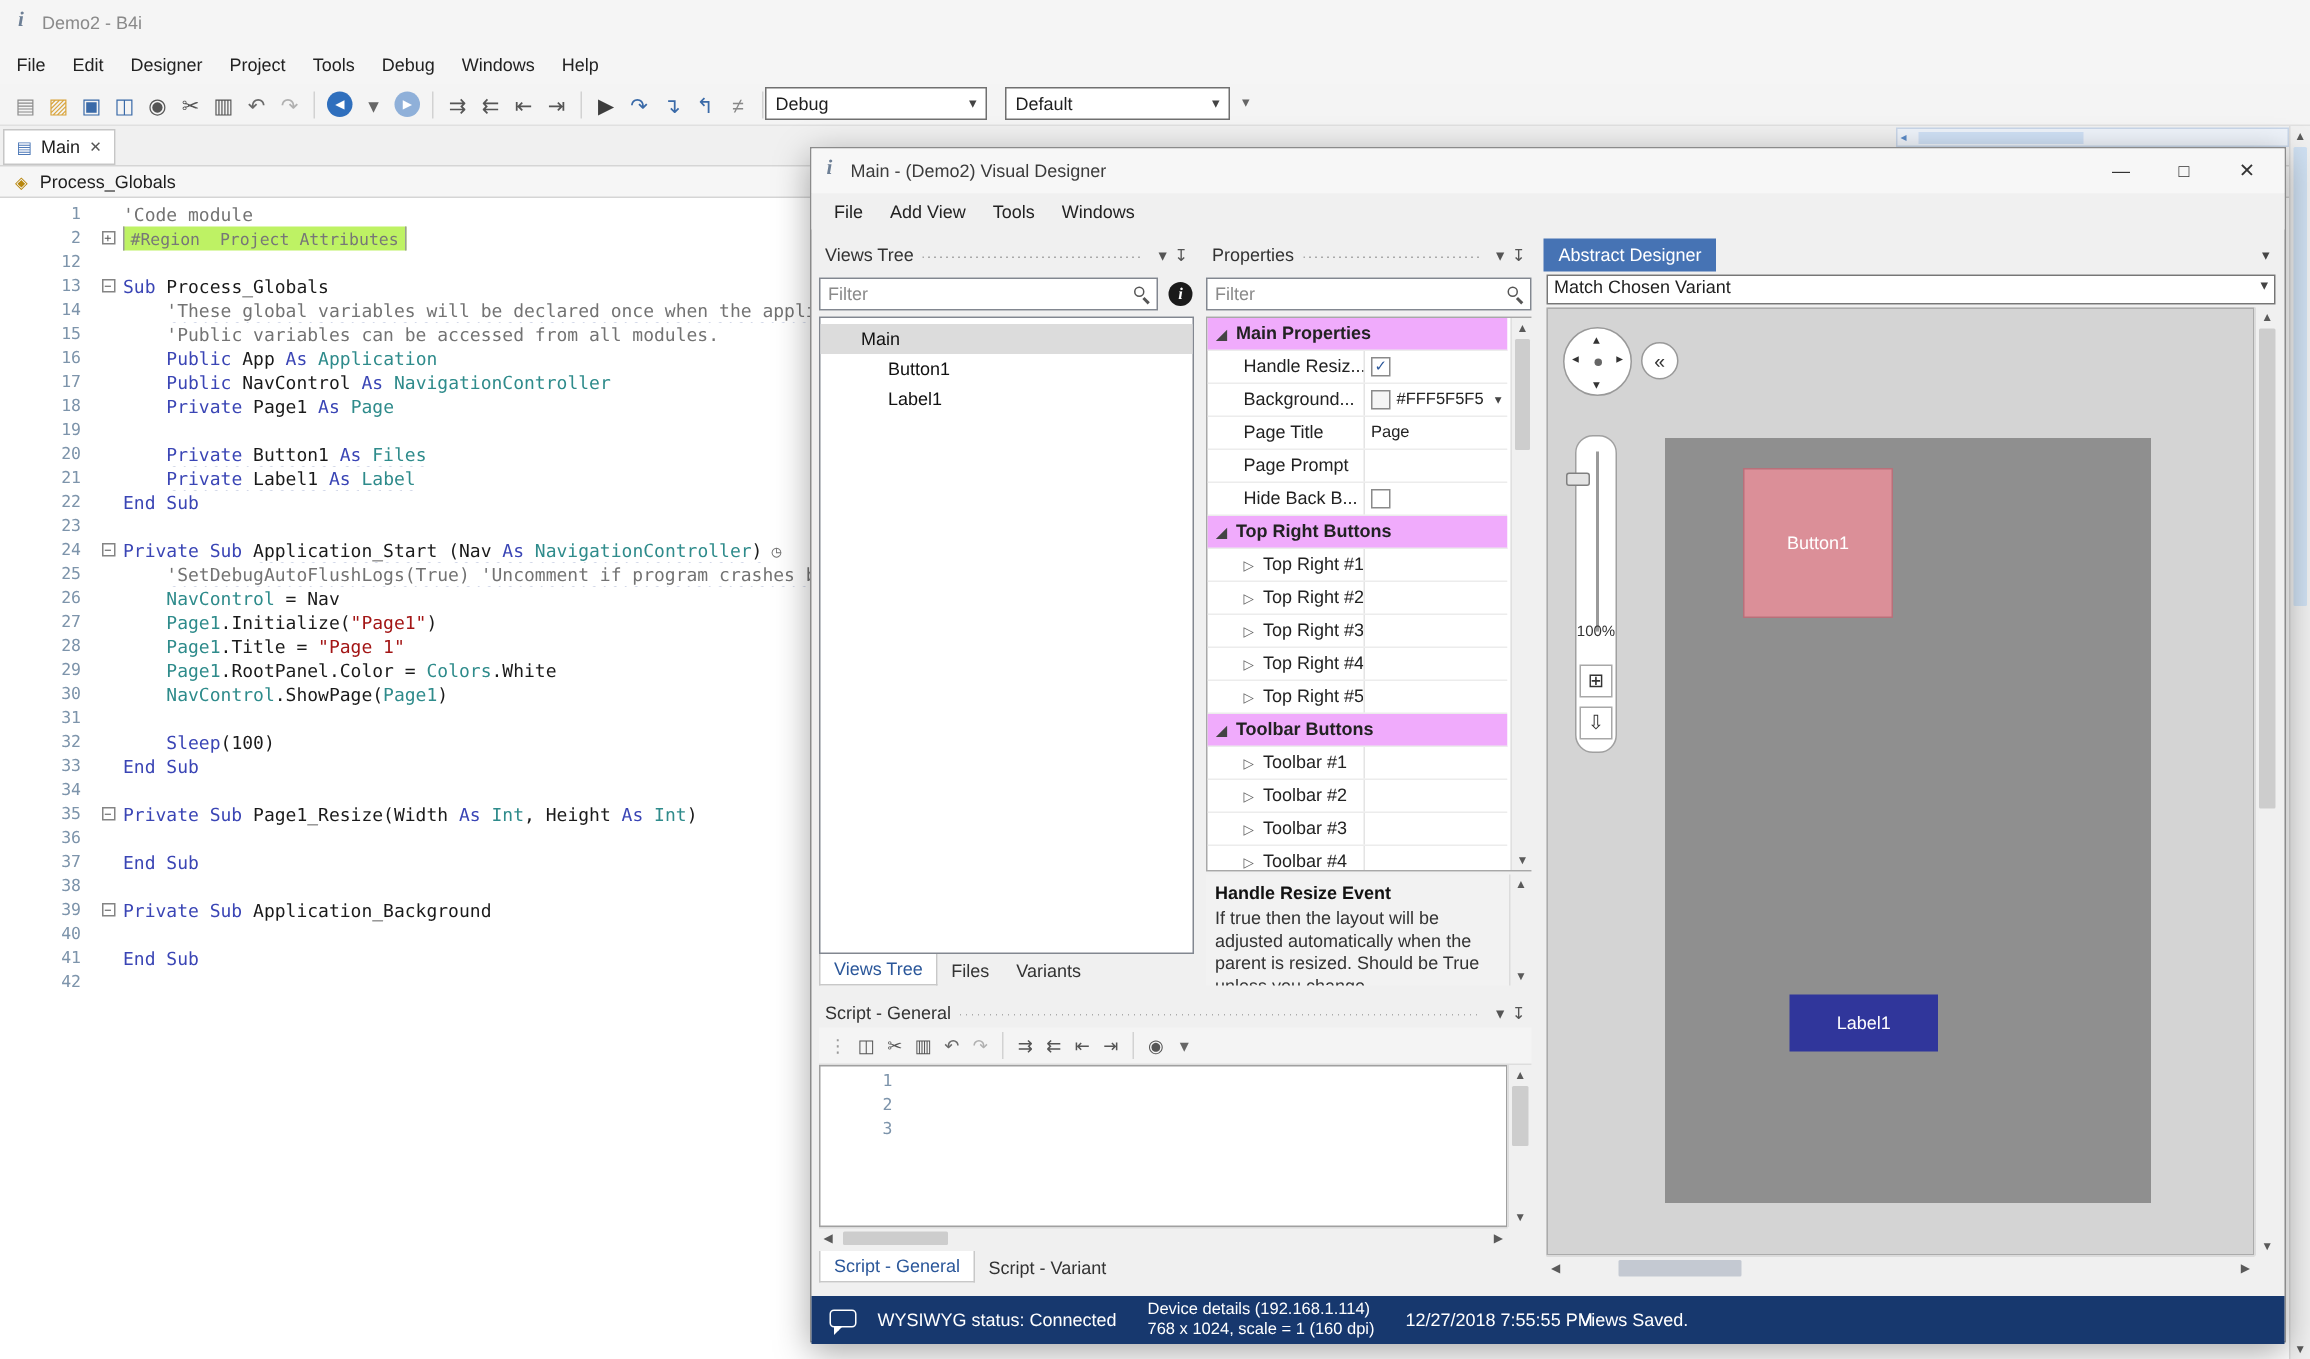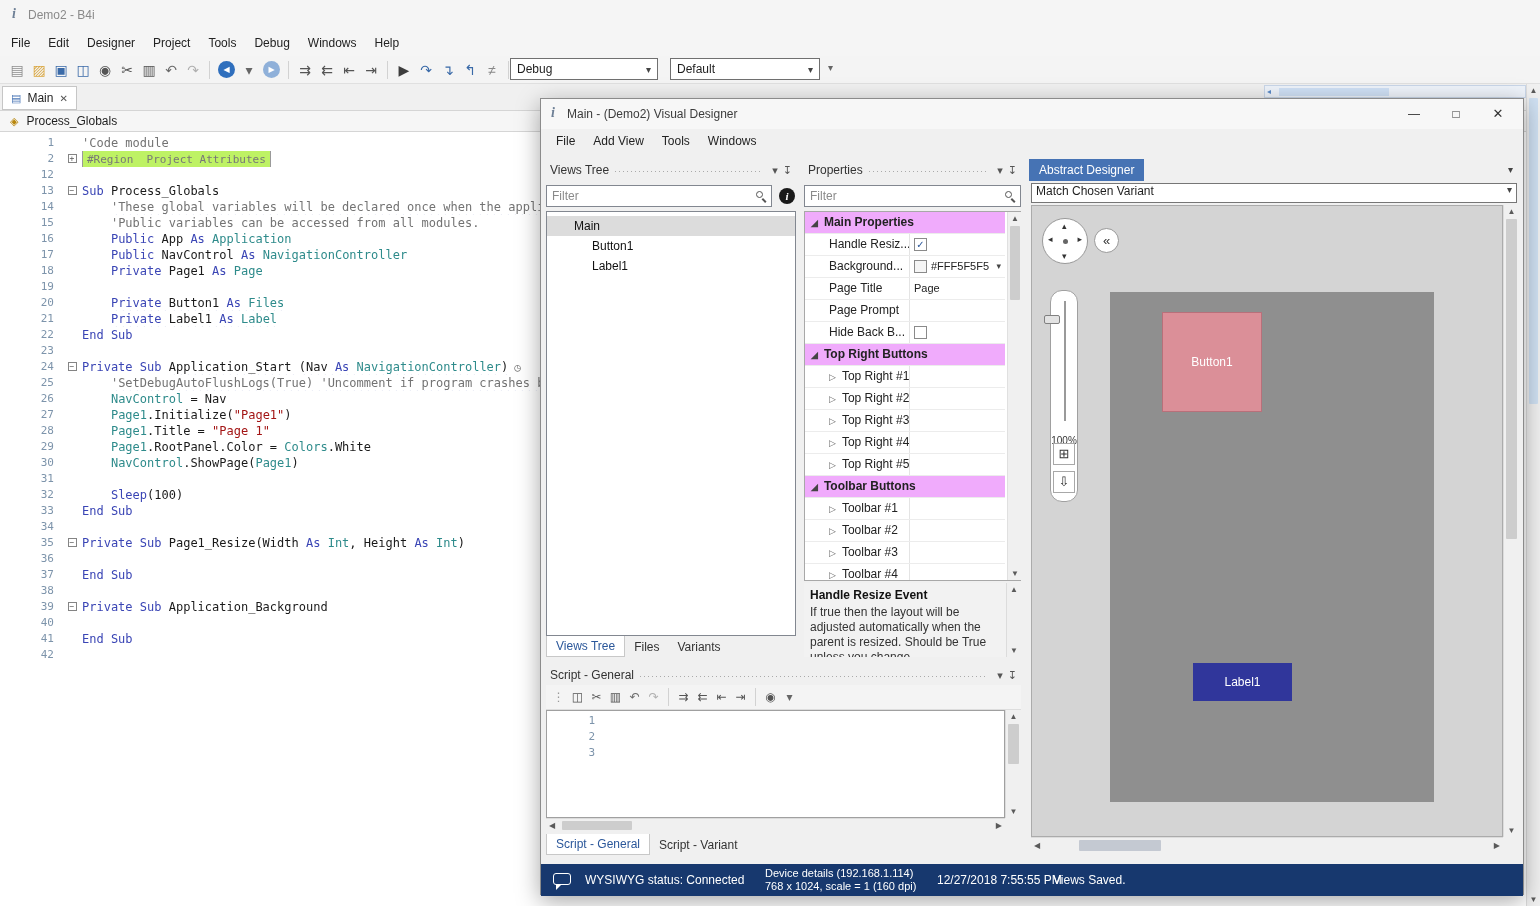--- a/index.html
+++ b/index.html
@@ -123,21 +123,21 @@
 .ab-variant .chev{margin-left:auto;color:#444;font-size:10px}
 .ab-canvas{position:absolute;top:46px;left:2px;width:472px;height:632px;background:#d4d4d4;border:1px solid #ababab;overflow:hidden}
 .dpad{position:absolute;left:10px;top:12px;width:46px;height:46px;border-radius:50%;background:#fff;border:1px solid #999}
 .dp{position:absolute;font-size:9px;color:#333}
 .dp.up{left:19px;top:2px}.dp.dn{left:19px;bottom:2px}.dp.lf{left:5px;top:15px}.dp.rt{right:5px;top:15px}
 .dp-c{position:absolute;left:20px;top:20px;width:5px;height:5px;border-radius:50%;background:#666}
 .collapse-btn{position:absolute;left:62px;top:22px;width:25px;height:25px;border-radius:50%;background:#fff;border:1px solid #999;text-align:center;line-height:23px;color:#333;font-size:13px}
 .zoombox{position:absolute;left:18px;top:84px;width:28px;height:212px;background:#fff;border:1px solid #a0a0a0;border-radius:12px}
 .ztrack{position:absolute;left:13px;top:10px;width:2px;height:120px;background:#9a9a9a}
 .zthumb{position:absolute;left:-7px;top:24px;width:16px;height:9px;background:#e3e3e3;border:1px solid #808080;border-radius:2px}
-.zlabel{position:absolute;top:144px;width:100%;text-align:center;font-size:10px;color:#333}
+.zlabel{position:absolute;top:125px;width:100%;text-align:center;font-size:10px;color:#333}
 .zbtn{position:absolute;left:2px;width:22px;height:22px;border:1px solid #a8a8a8;background:#fff;text-align:center;line-height:20px;font-size:13px;color:#333}
 .zbtn.fit{top:152px}.zbtn.cap{top:180px}
 .device{position:absolute;left:78px;top:86px;width:324px;height:510px;background:#8f8f8f}
 .dv-btn{position:absolute;left:52px;top:20px;width:100px;height:100px;border:1px solid #b8707a;display:flex;align-items:center;justify-content:center;color:#fff}
 .dv-lbl{position:absolute;left:83px;top:371px;width:99px;height:38px;display:flex;align-items:center;justify-content:center;color:#fff}
 .ab-vscroll{left:474px;top:46px;width:16px;height:632px}
 .ab-vscroll .th{top:14px;height:320px}
 .ab-hscroll{left:2px;top:678px;width:472px;height:16px}
 .ab-hscroll .th{left:48px;width:82px;background:#c4c9d2}
 

